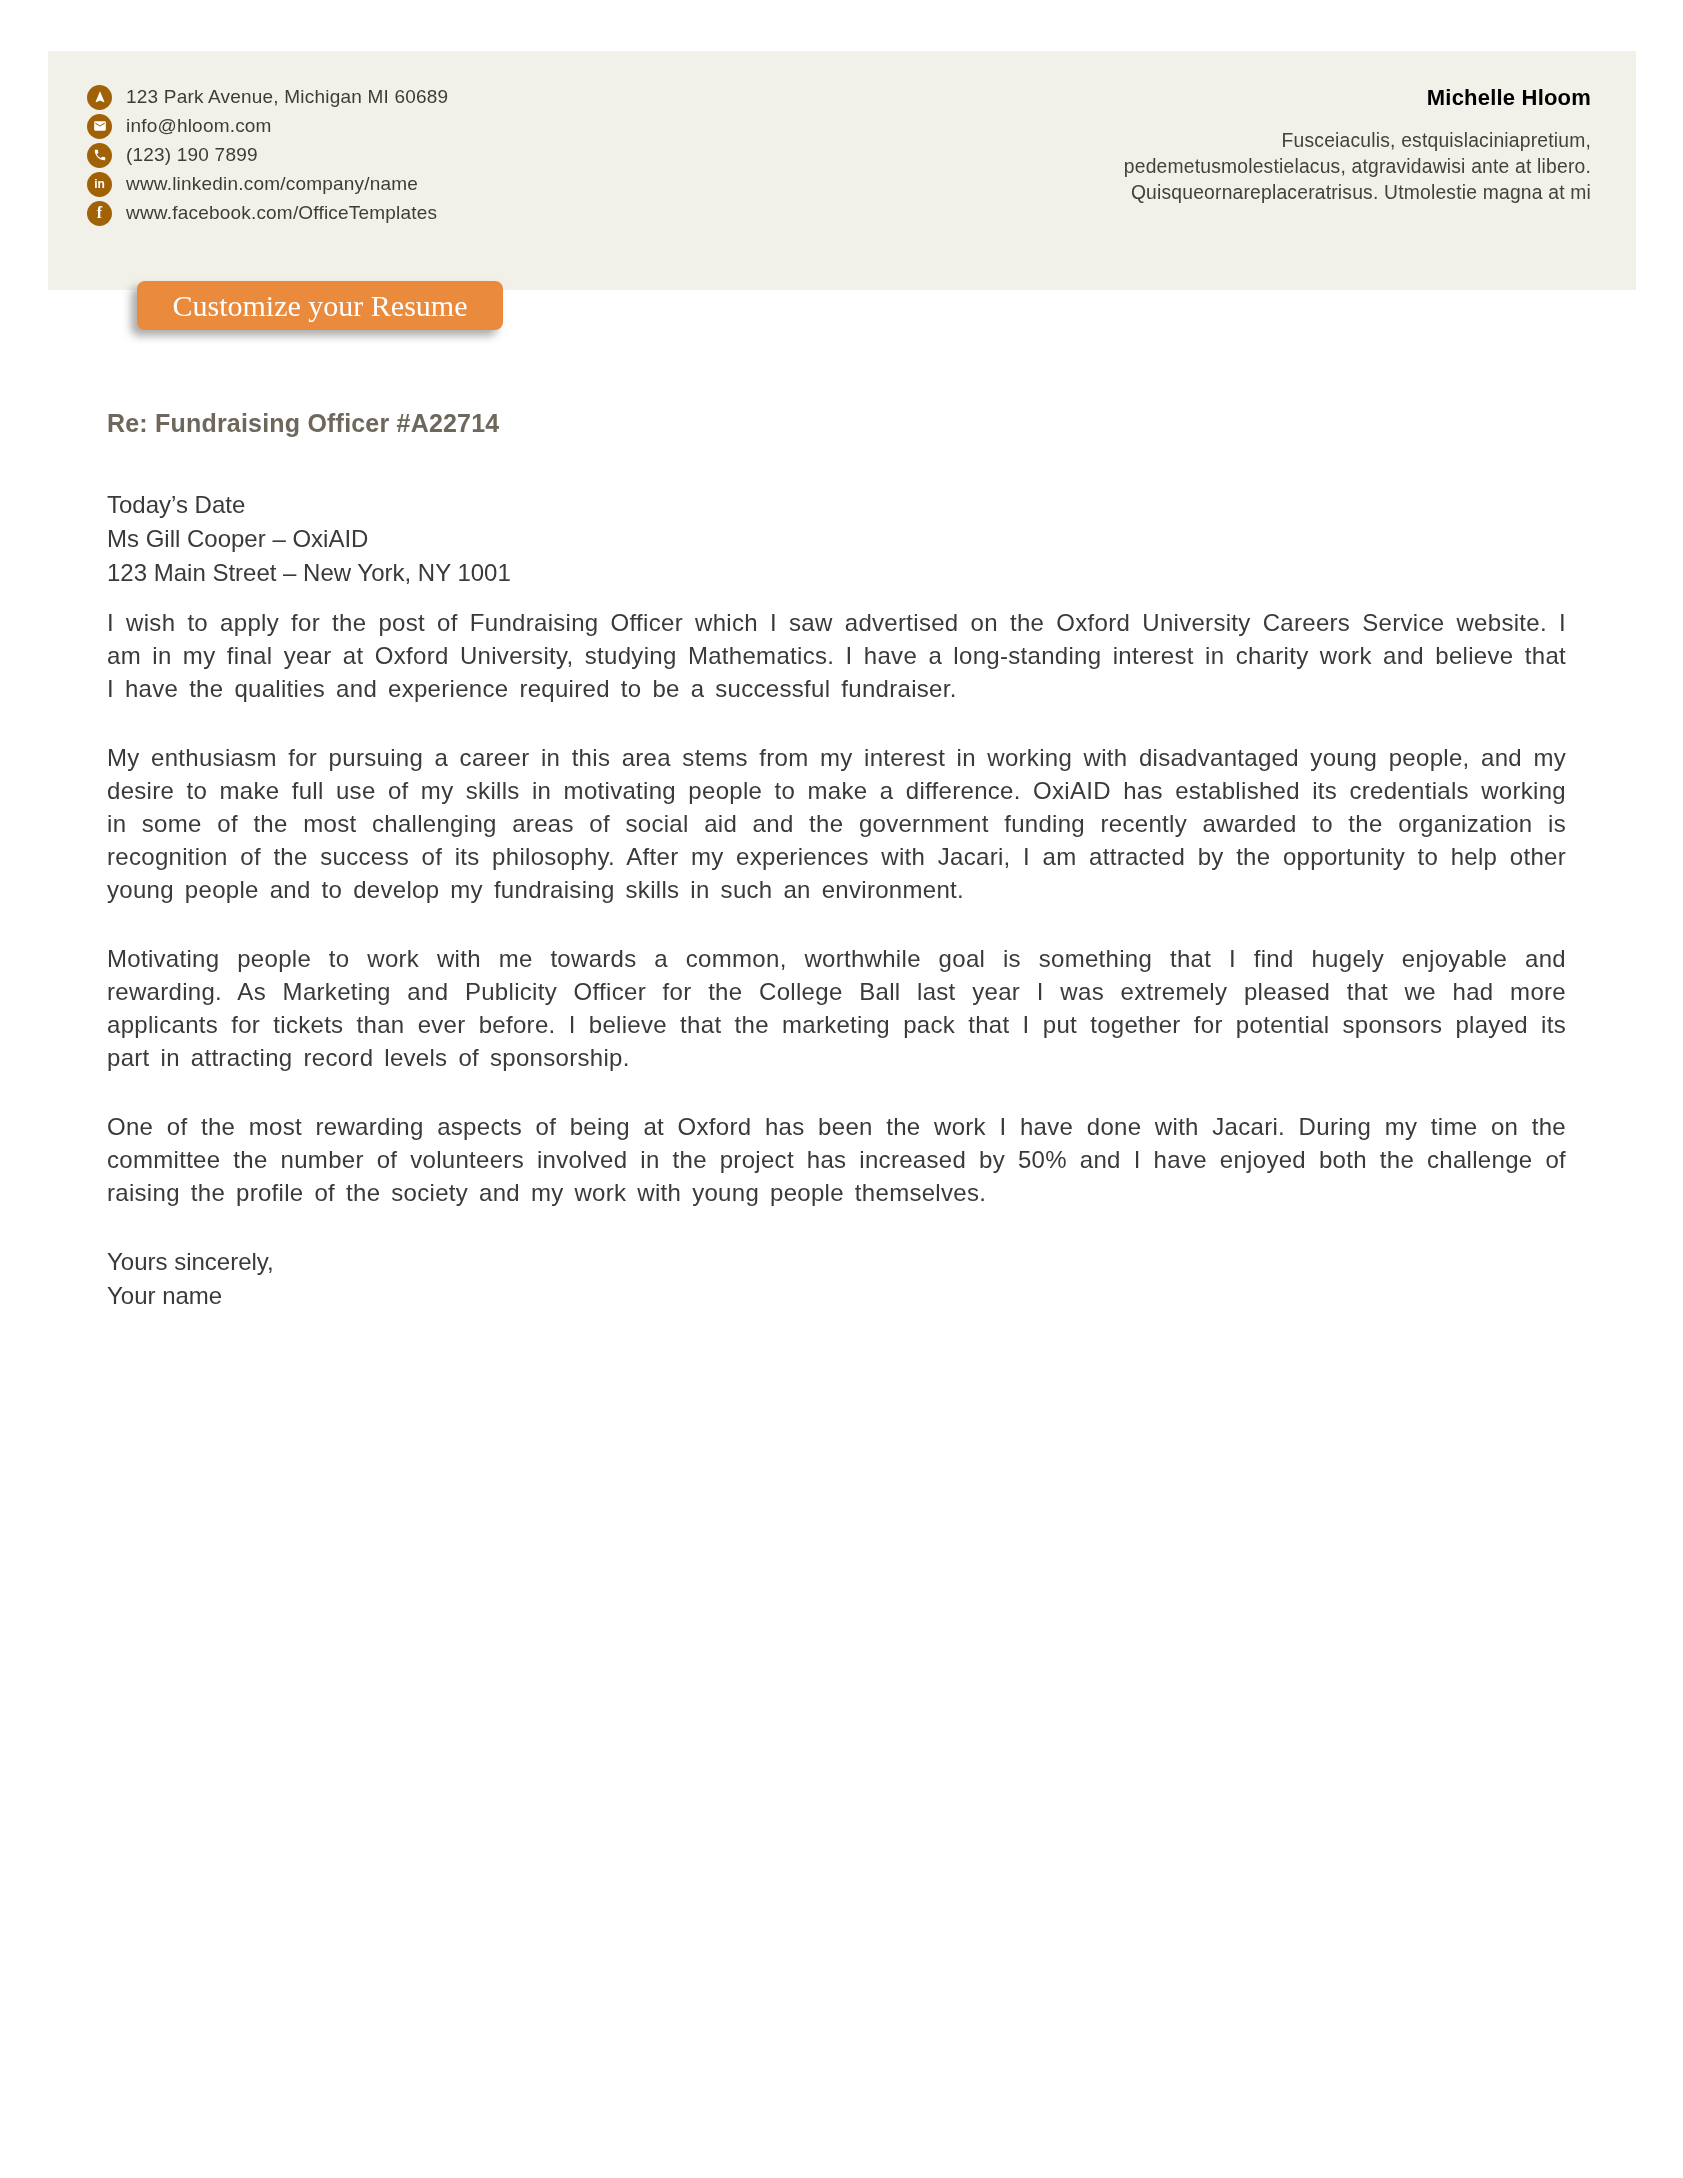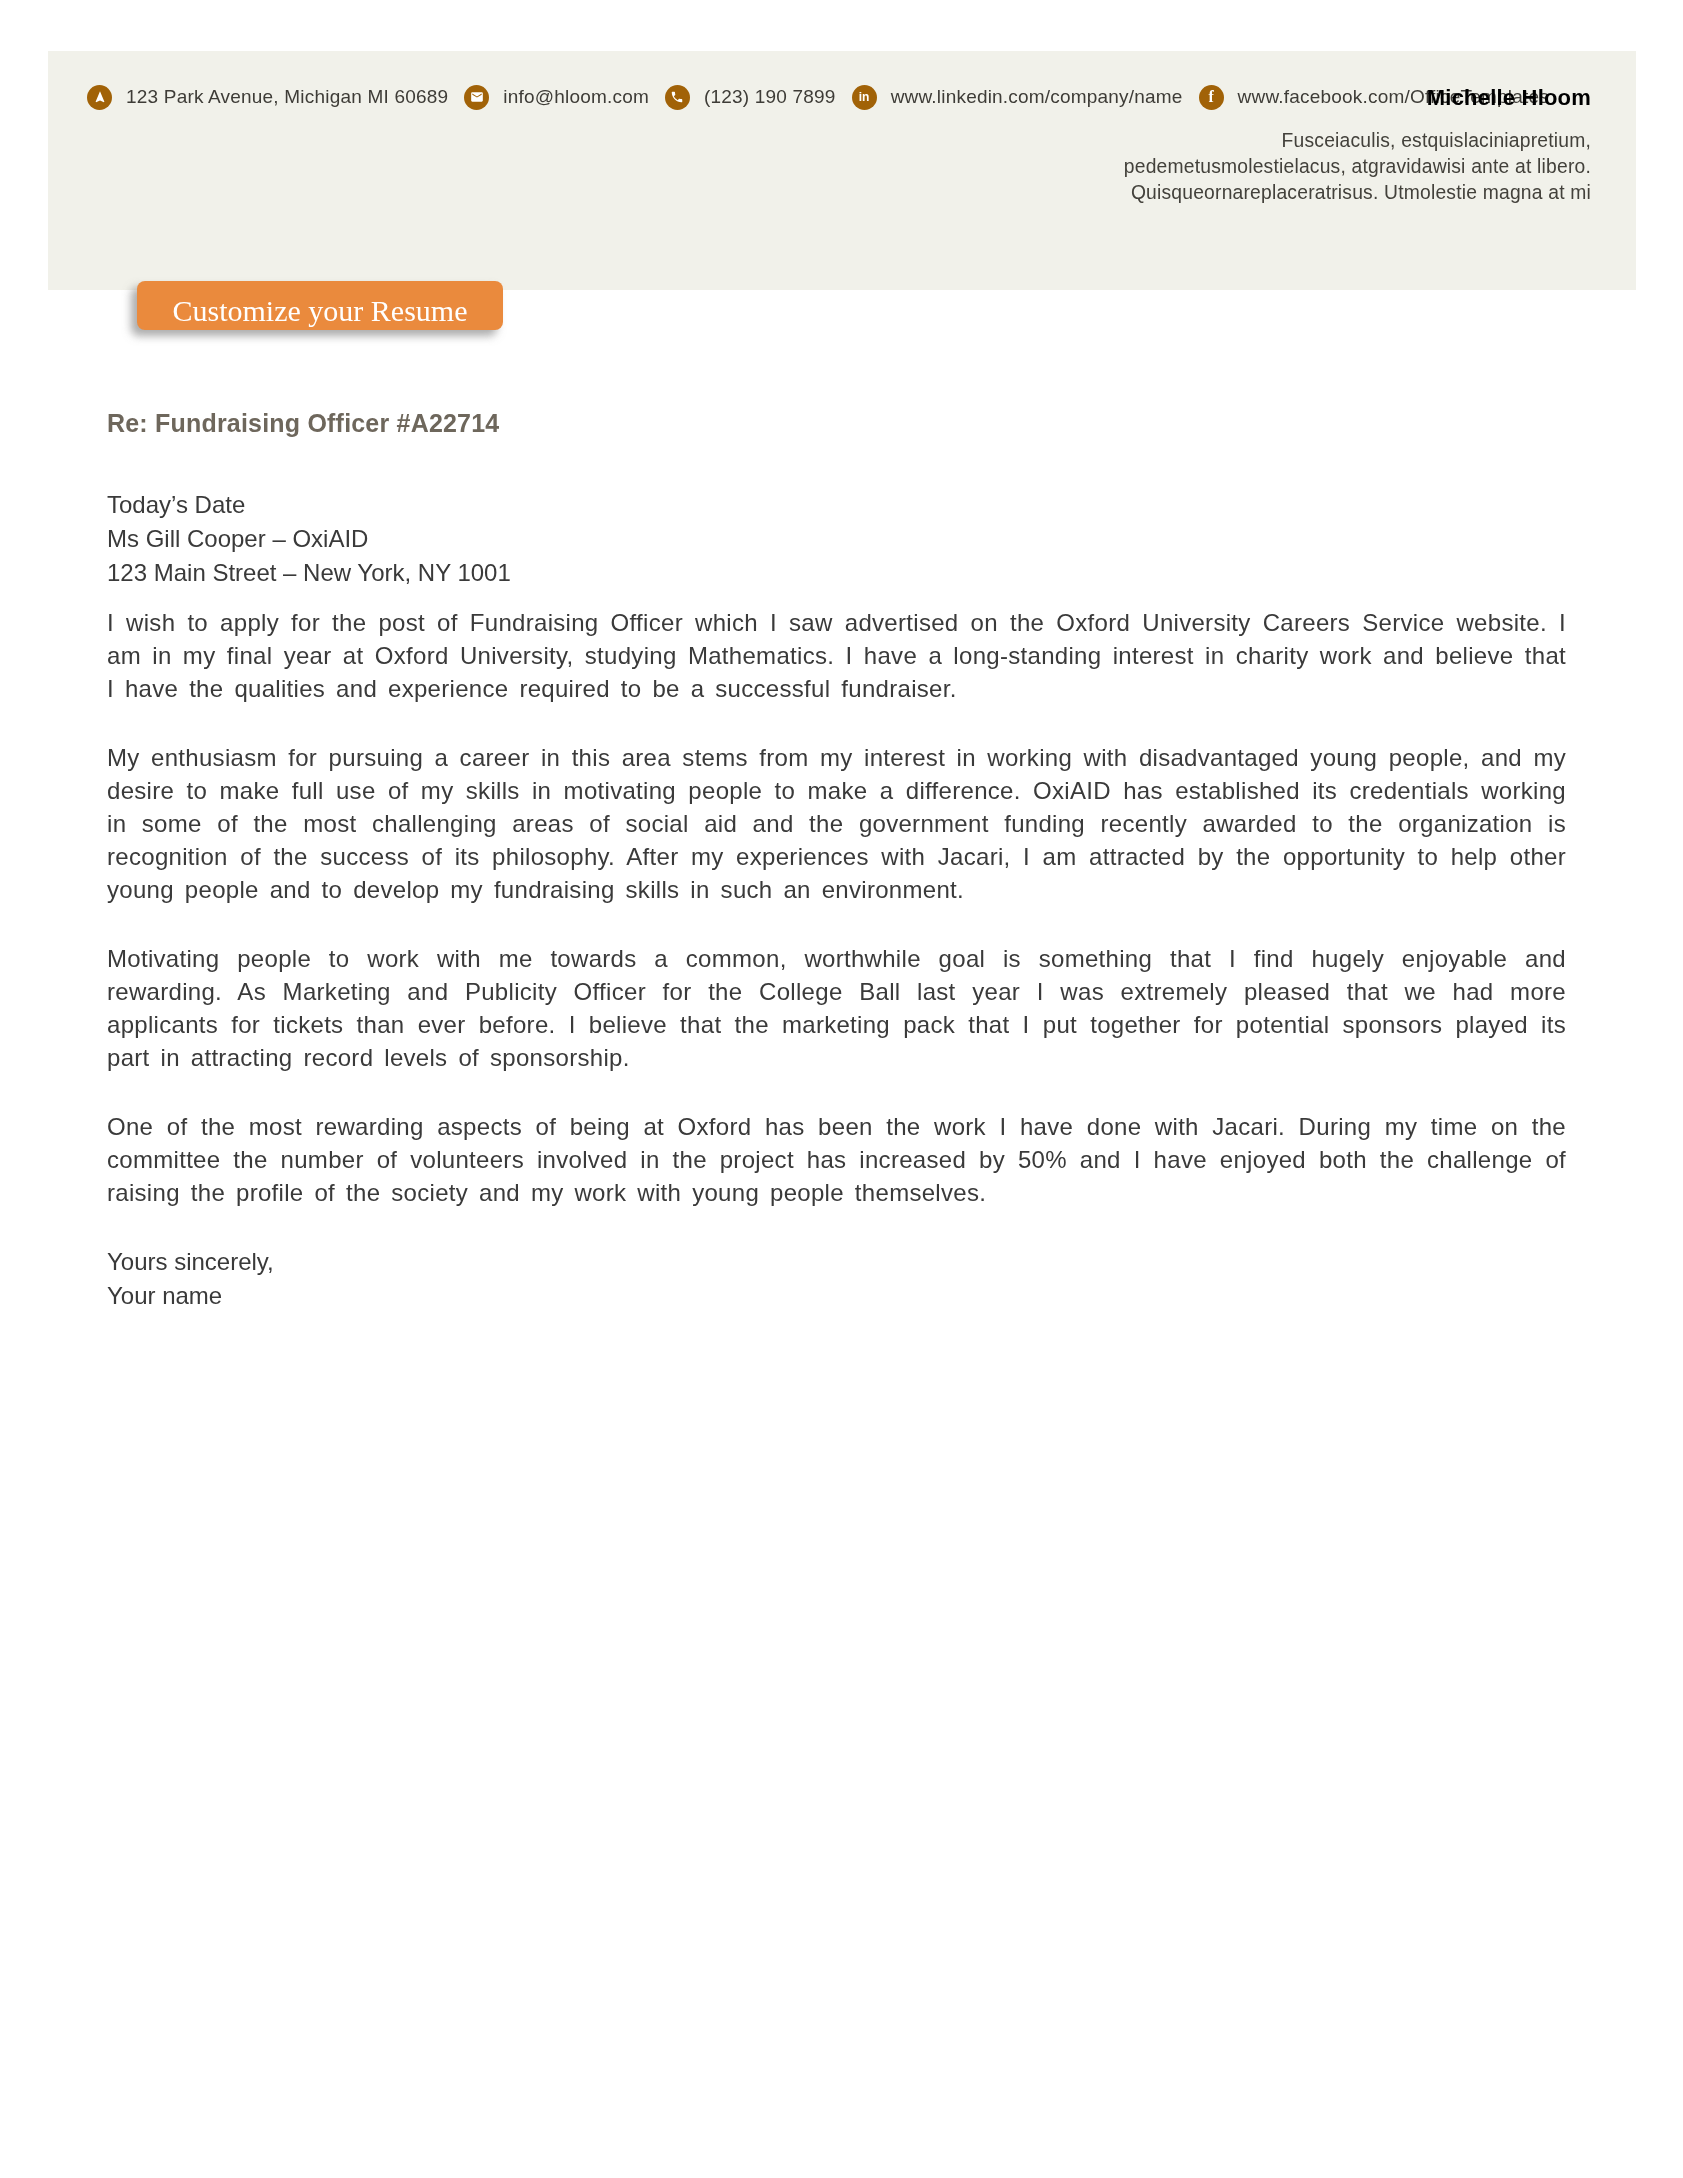--- a/index.html
+++ b/index.html
@@ -11,21 +11,21 @@
     -webkit-font-smoothing:antialiased;
   }
   
   .band{
     position:absolute;left:48px;top:51px;width:1588px;height:239px;
     background:#f1f1ea;
   }
   
   .contact-list{
     position:absolute;left:87px;top:85px;
-    display:flex;flex-direction:row;gap:16px;
+    display:flex;flex-direction:column;gap:5px;
   }
   .contact-row{display:flex;align-items:center;gap:14px;height:24px;}
   .icon-circle{
     width:25px;height:25px;border-radius:50%;
     background:#a16207;flex:0 0 25px;
     display:flex;align-items:center;justify-content:center;
   }
   .icon-circle svg{width:14px;height:14px;display:block;}
   .icon-glyph{color:#fff;font-weight:bold;font-size:12px;line-height:1;}
   .icon-glyph.fb{font-family:"Liberation Serif",serif;font-size:16px;}
@@ -34,21 +34,21 @@
   .header-right{position:absolute;top:85px;right:92px;text-align:right;width:634px;}
   .profile-name{font-size:22px;font-weight:bold;color:#000000;margin:0 0 17px 0;letter-spacing:0.2px;}
   .summary-line{font-size:19.3px;line-height:26px;color:#43413b;letter-spacing:0.2px;}
   
   .customize-btn{
     position:absolute;left:137px;top:281px;width:366px;height:49px;
     background:#ea8a3d;border:none;border-radius:8px;
     color:#ffffff;font-family:"Liberation Serif",serif;font-size:30px;
     text-align:center;line-height:48px;
     box-shadow:-6px 6px 9px rgba(105,105,105,0.55);
-    cursor:pointer;padding:6px;
+    cursor:pointer;padding:0;
   }
   
   .letter{position:absolute;left:107px;top:409px;width:1459px;color:#3a3a3a;}
   .subject{font-size:25px;font-weight:bold;color:#6e675c;margin:0 0 50px 0;letter-spacing:0.2px;}
   .recipient{margin:0 0 16px 0;}
   .recipient-line{font-size:24px;line-height:34px;margin:0;}
   .para{
     font-size:24px;line-height:33px;margin:0 0 36px 0;
     text-align:justify;letter-spacing:0.3px;word-spacing:4px;
   }

